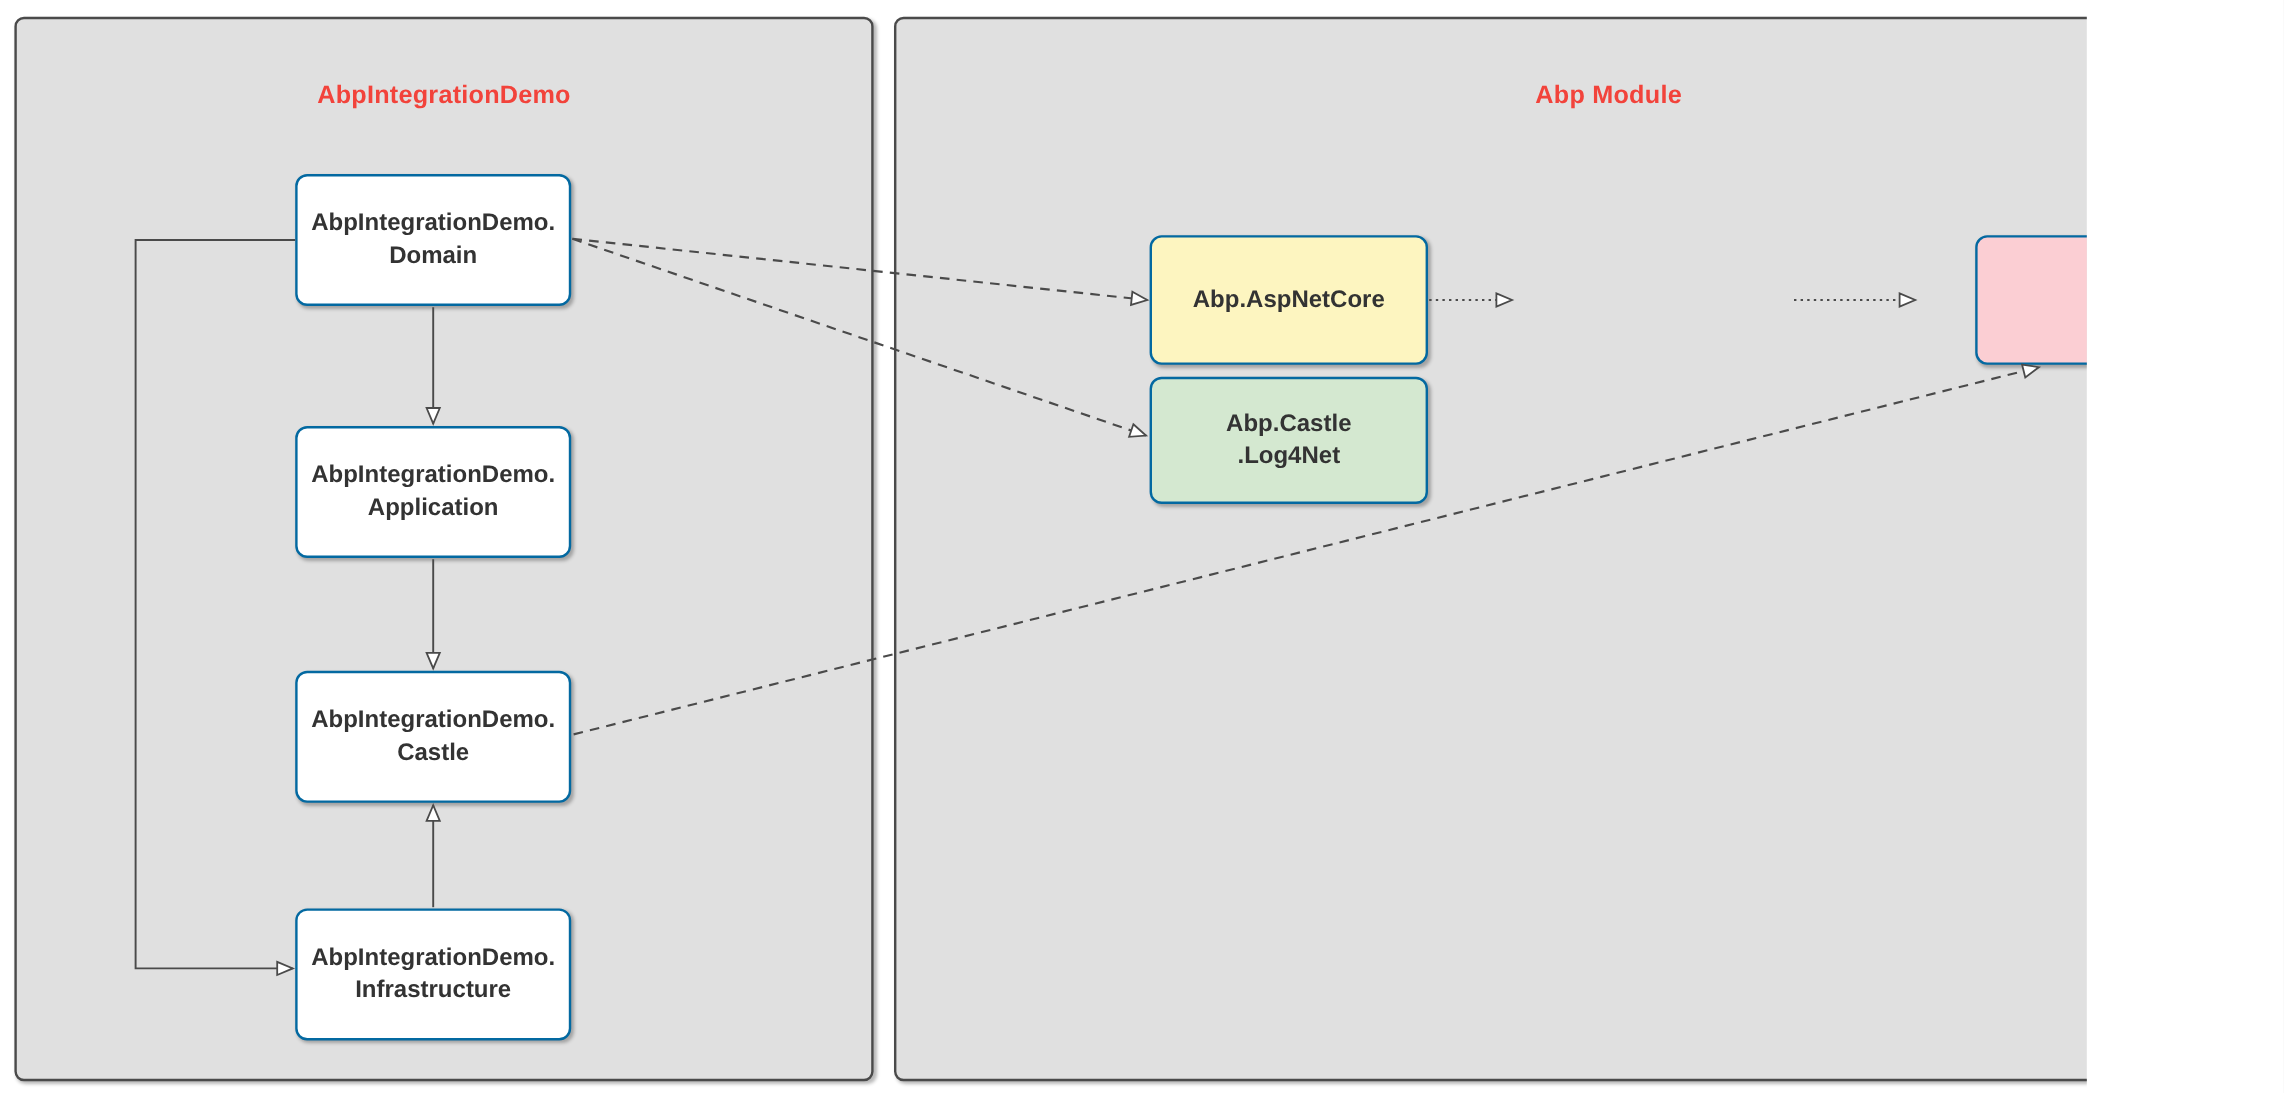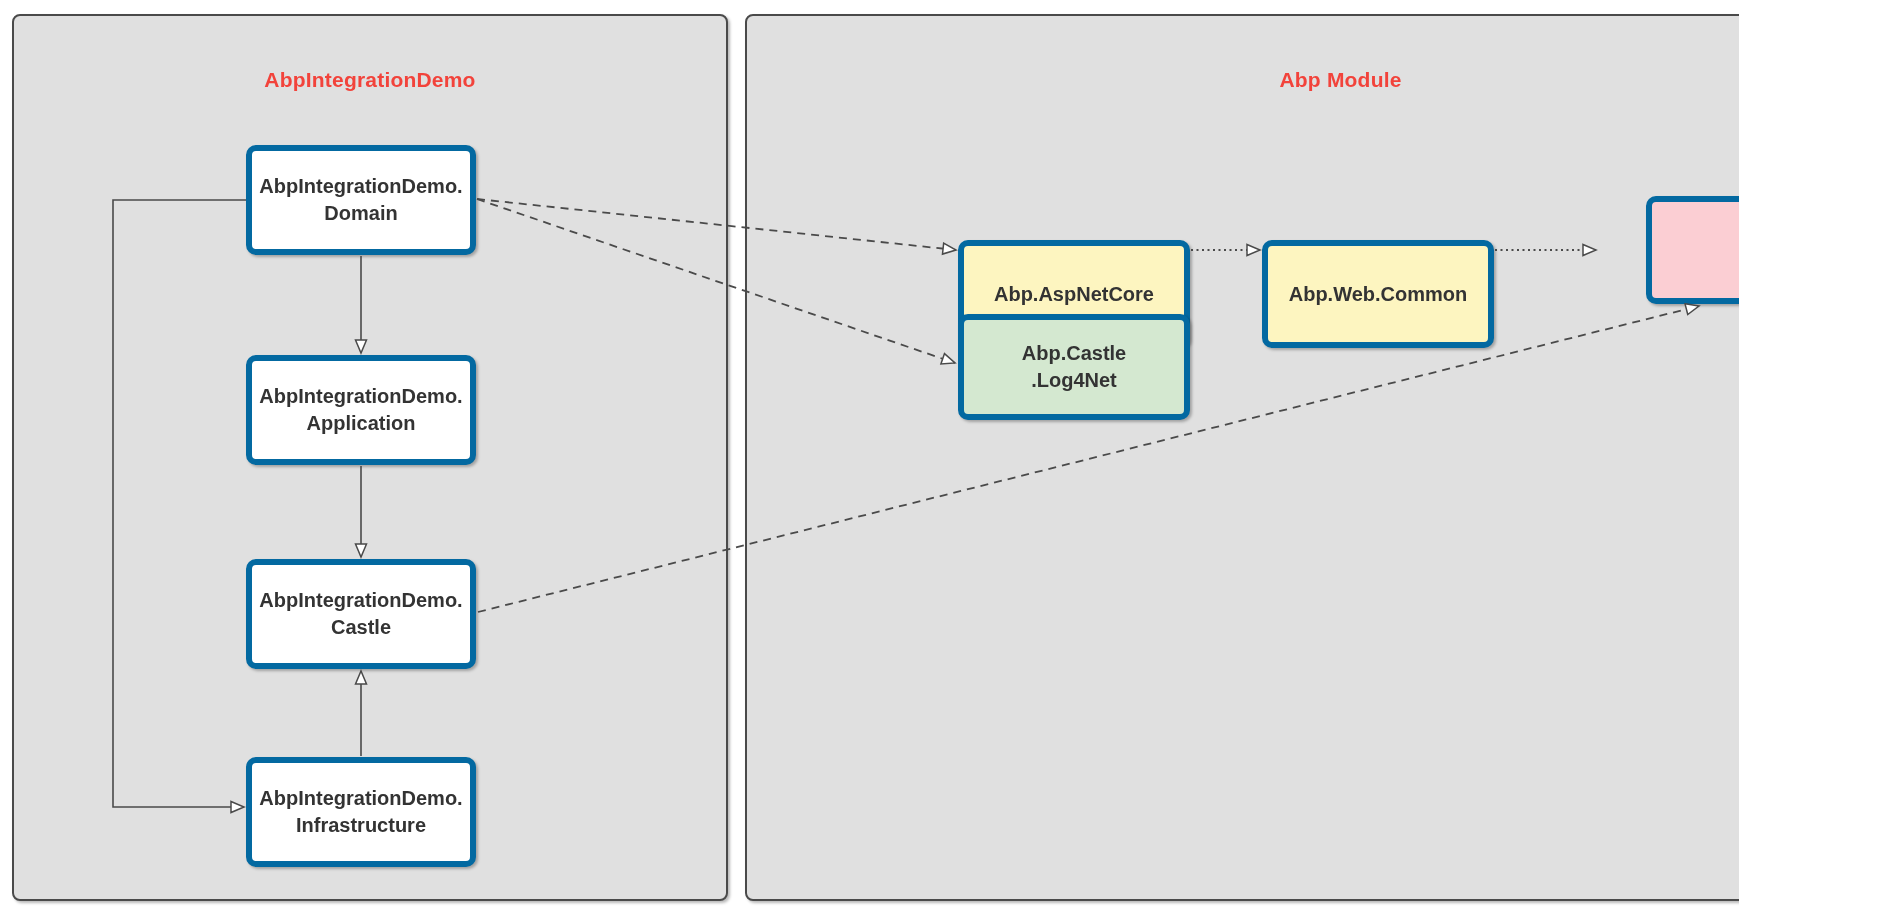--- a/index.html
+++ b/index.html
@@ -23,35 +23,35 @@
     position: absolute;
     text-align: center;
     font-size: 21px;
     font-weight: bold;
     color: #F2433B;
     letter-spacing: 0.2px;
   }
   .node {
     position: absolute;
     box-sizing: border-box;
-    border: 6px solid #0369a1;
+    border: 2px solid #0369a1;
     border-radius: 10px;
     box-shadow: 2px 2px 3px rgba(0,0,0,0.28);
     display: flex;
     flex-direction: column;
     align-items: center;
     justify-content: center;
     text-align: center;
     font-size: 20px;
     font-weight: bold;
     color: #333333;
     line-height: 27px;
   }
   .node--white  { background: #FFFFFF; }
-  .node--yellow { background: #FDF5C0; margin-top: 44px; }
+  .node--yellow { background: #FDF5C0; }
   .node--green  { background: #D4E8D0; text-align: right; }
   .node--pink   { background: #FBCED3; margin-left: 48px; }
   #edges-layer {
     position: absolute;
     left: 0; top: 0;
     width: 1903px; height: 911px;
     pointer-events: none;
     z-index: 5;
   }
   .edge-solid  { fill: none; stroke: #4A4A4A; stroke-width: 1.6; }
@@ -86,23 +86,20 @@
 
   <div class="node node--white" style="left:246px; top:757px; width:230px; height:110px;">
     <span>AbpIntegrationDemo.</span>
     <span>Infrastructure</span>
   </div>
 
   <div class="node node--yellow" style="left:958px; top:196px; width:232px; height:108px;">
     <span>Abp.AspNetCore</span>
   </div>
 
-  <div class="node node--yellow" style="left:1262px; top:196px; width:232px; height:108px;">
-    <span>Abp.Web.Common</span>
-  </div>
 
   <div class="node node--pink" style="left:1598px; top:196px; width:232px; height:108px;">
     <span>Abp</span>
   </div>
 
   <div class="node node--green" style="left:958px; top:314px; width:232px; height:106px;">
     <span>Abp.Castle</span>
     <span>.Log4Net</span>
   </div>
 

